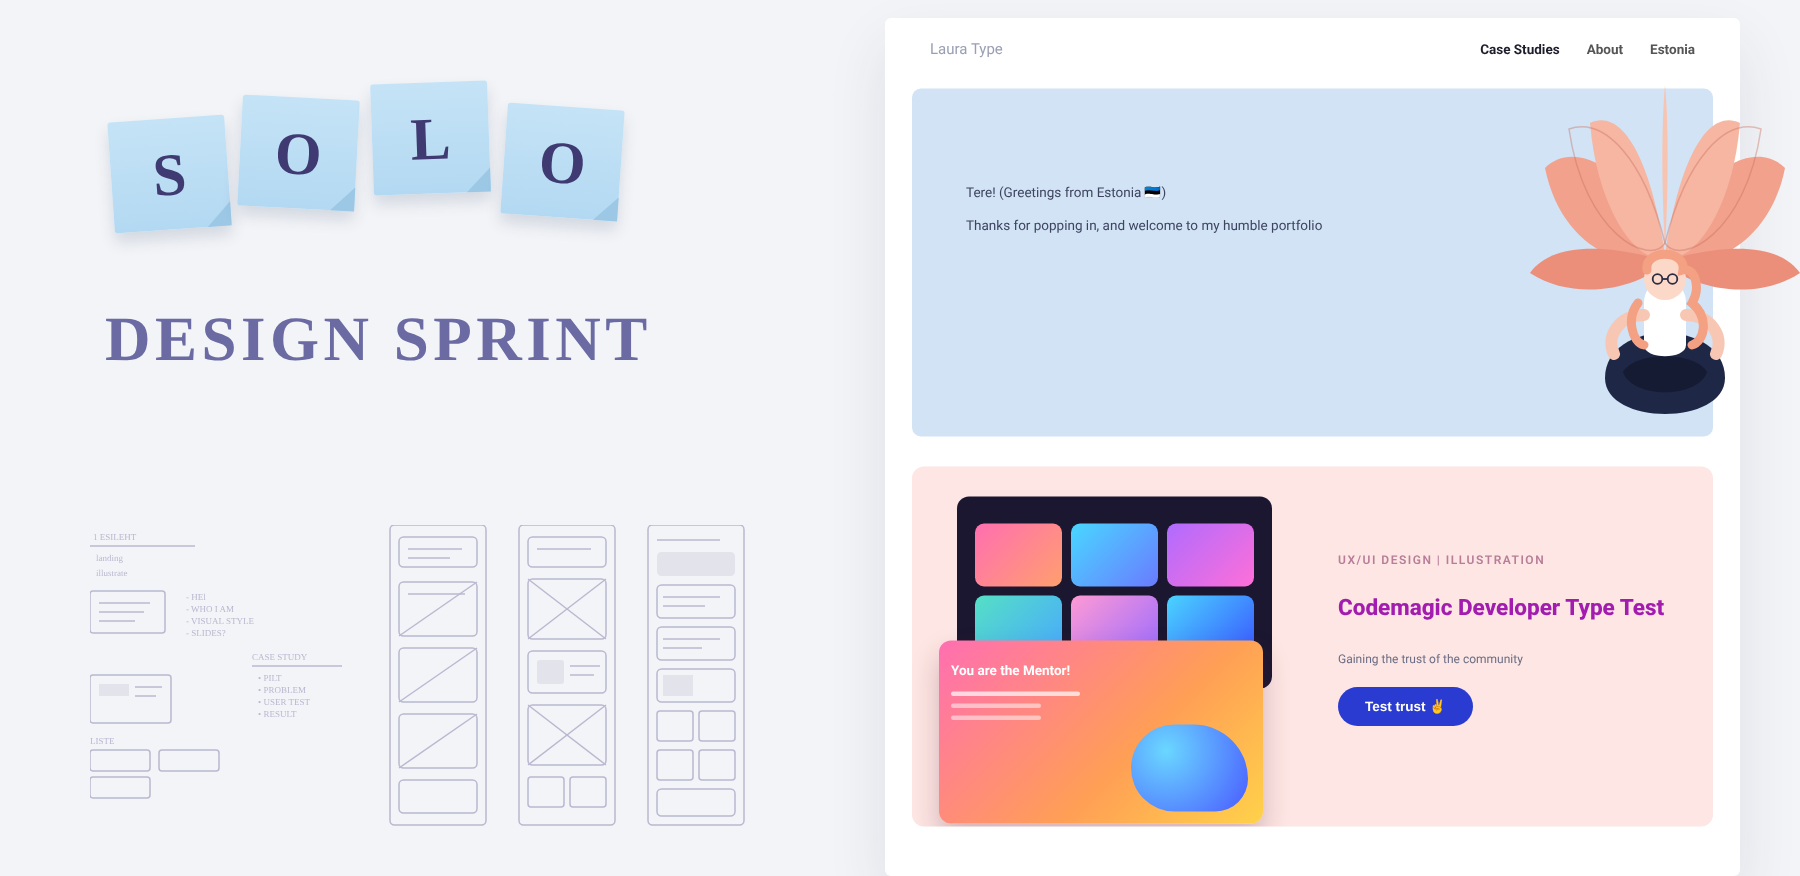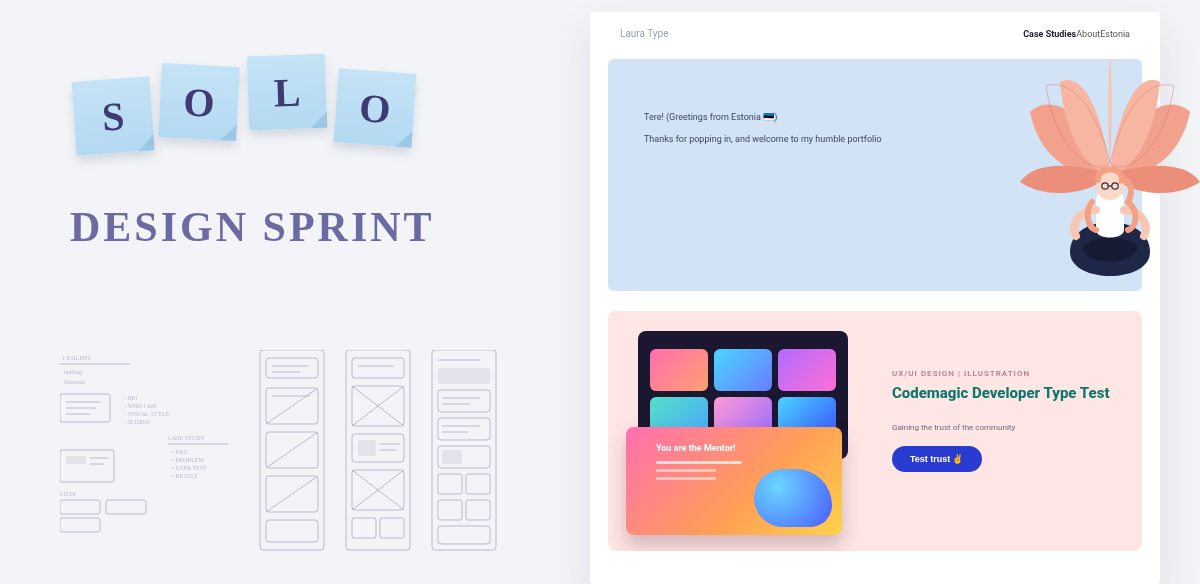--- a/index.html
+++ b/index.html
@@ -57,54 +57,54 @@
     position: absolute; left: 0; top: 0; width: 570px; height: 572px;
     background: #fff;
     box-shadow: 0 18px 40px rgba(40,50,90,.10);
     border-radius: 4px;
   }
   .topbar {
     display: flex; align-items: center; justify-content: space-between;
     padding: 16px 30px 0 30px;
   }
   .brand { font-size: 10px; color: #9aa0b4; }
-  .nav { display: flex; font-size: 9px; color: #555; }
+  .nav { display: flex; gap: 18px; font-size: 9px; color: #555; }
   .nav .active { font-weight: 700; color: #1d1d2c; }
-  .nav span { cursor: pointer; }
+  .nav span { cursor: pointer; font-weight: bold; }
 
   .hero {
     margin: 20px 18px 0 18px;
     background: #d1e3f5;
     border-radius: 6px;
     padding: 46px 36px 62px 36px;
     position: relative;
     height: 232px;
   }
   .hero h1 { font-size: 19px; font-weight: 800; color: #1b1d36; line-height: 1.25; }
-  .hero .sub1 { margin-top: 7px; font-size: 9px; color: #3f4560; }
+  .hero .sub1 { margin-top: 18px; font-size: 9px; color: #3f4560; }
   .hero .sub2 { margin-top: 12px; font-size: 9px; color: #3f4560; }
 
   
   .lotus { position: absolute; right: -30px; top: 40px; width: 220px; height: 260px; pointer-events: none; }
 
   
   .case {
     margin: 20px 18px 0 18px;
     background: #fde6e3;
     border-radius: 8px;
     height: 240px;
     padding: 24px 24px;
     display: flex; gap: 24px;
     position: relative;
     overflow: hidden;
   }
   .case-left { flex: 0 0 236px; position: relative; }
   .case-right { flex: 1; padding-top: 34px; }
   .eyebrow { font-size: 8px; letter-spacing: 1px; color: #b87d98; font-weight: 600; }
-  .case-right h2 { margin-top: 6px; font-size: 15px; font-weight: 800; color: #0f766e; line-height: 1.25; }
+  .case-right h2 { margin-top: 18px; font-size: 15px; font-weight: 800; color: #a21caf; line-height: 1.25; }
   .case-right .tagline { margin-top: 20px; font-size: 8px; color: #6a6d85; }
   .cta {
     margin-top: 14px; display: inline-block;
     background: #2a3bd1; color: #fff; font-size: 9px; font-weight: 600;
     padding: 8px 18px; border-radius: 18px; border: none; cursor: pointer;
   }
 
   
   .shot-dark {
     position: absolute; left: 6px; top: -4px;
@@ -115,25 +115,25 @@
   .tile { height: 42px; border-radius: 6px; }
   .tA{background:linear-gradient(135deg,#ff6fb1,#ff9f6e);}
   .tB{background:linear-gradient(135deg,#49d7ff,#6a7bff);}
   .tC{background:linear-gradient(135deg,#b06bff,#ff6fd8);}
   .tD{background:linear-gradient(135deg,#55e0c5,#49a8ff);}
   .tE{background:linear-gradient(135deg,#ff9ad5,#9a6bff);}
   .tF{background:linear-gradient(135deg,#4ad4ff,#3a55ff);}
 
   .shot-grad {
     position: absolute; left: -6px; top: 92px;
-    width: 216px; height: 108px;
+    width: 216px; height: 122px;
     background: linear-gradient(135deg,#ff6fb1 0%,#ff9f55 60%,#ffd24a 100%);
     border-radius: 8px;
     box-shadow: 0 10px 18px rgba(90,30,60,.25);
-    padding: 16px 30px;
+    padding: 16px 8px;
     color: #fff;
   }
   .shot-grad .hline { font-size: 9px; font-weight: 700; }
   .shot-grad .bar { margin-top: 8px; width: 86px; height: 3px; background: rgba(255,255,255,.7); border-radius: 2px; }
   .shot-grad .bar2 { margin-top: 5px; width: 60px; height: 3px; background: rgba(255,255,255,.5); border-radius: 2px; }
   .shot-grad .blob {
     position: absolute; right: 10px; bottom: 8px;
     width: 78px; height: 58px; border-radius: 40px 50px 30px 40px;
     background: radial-gradient(circle at 30% 30%, #6ad7ff, #4a5bff);
   }

